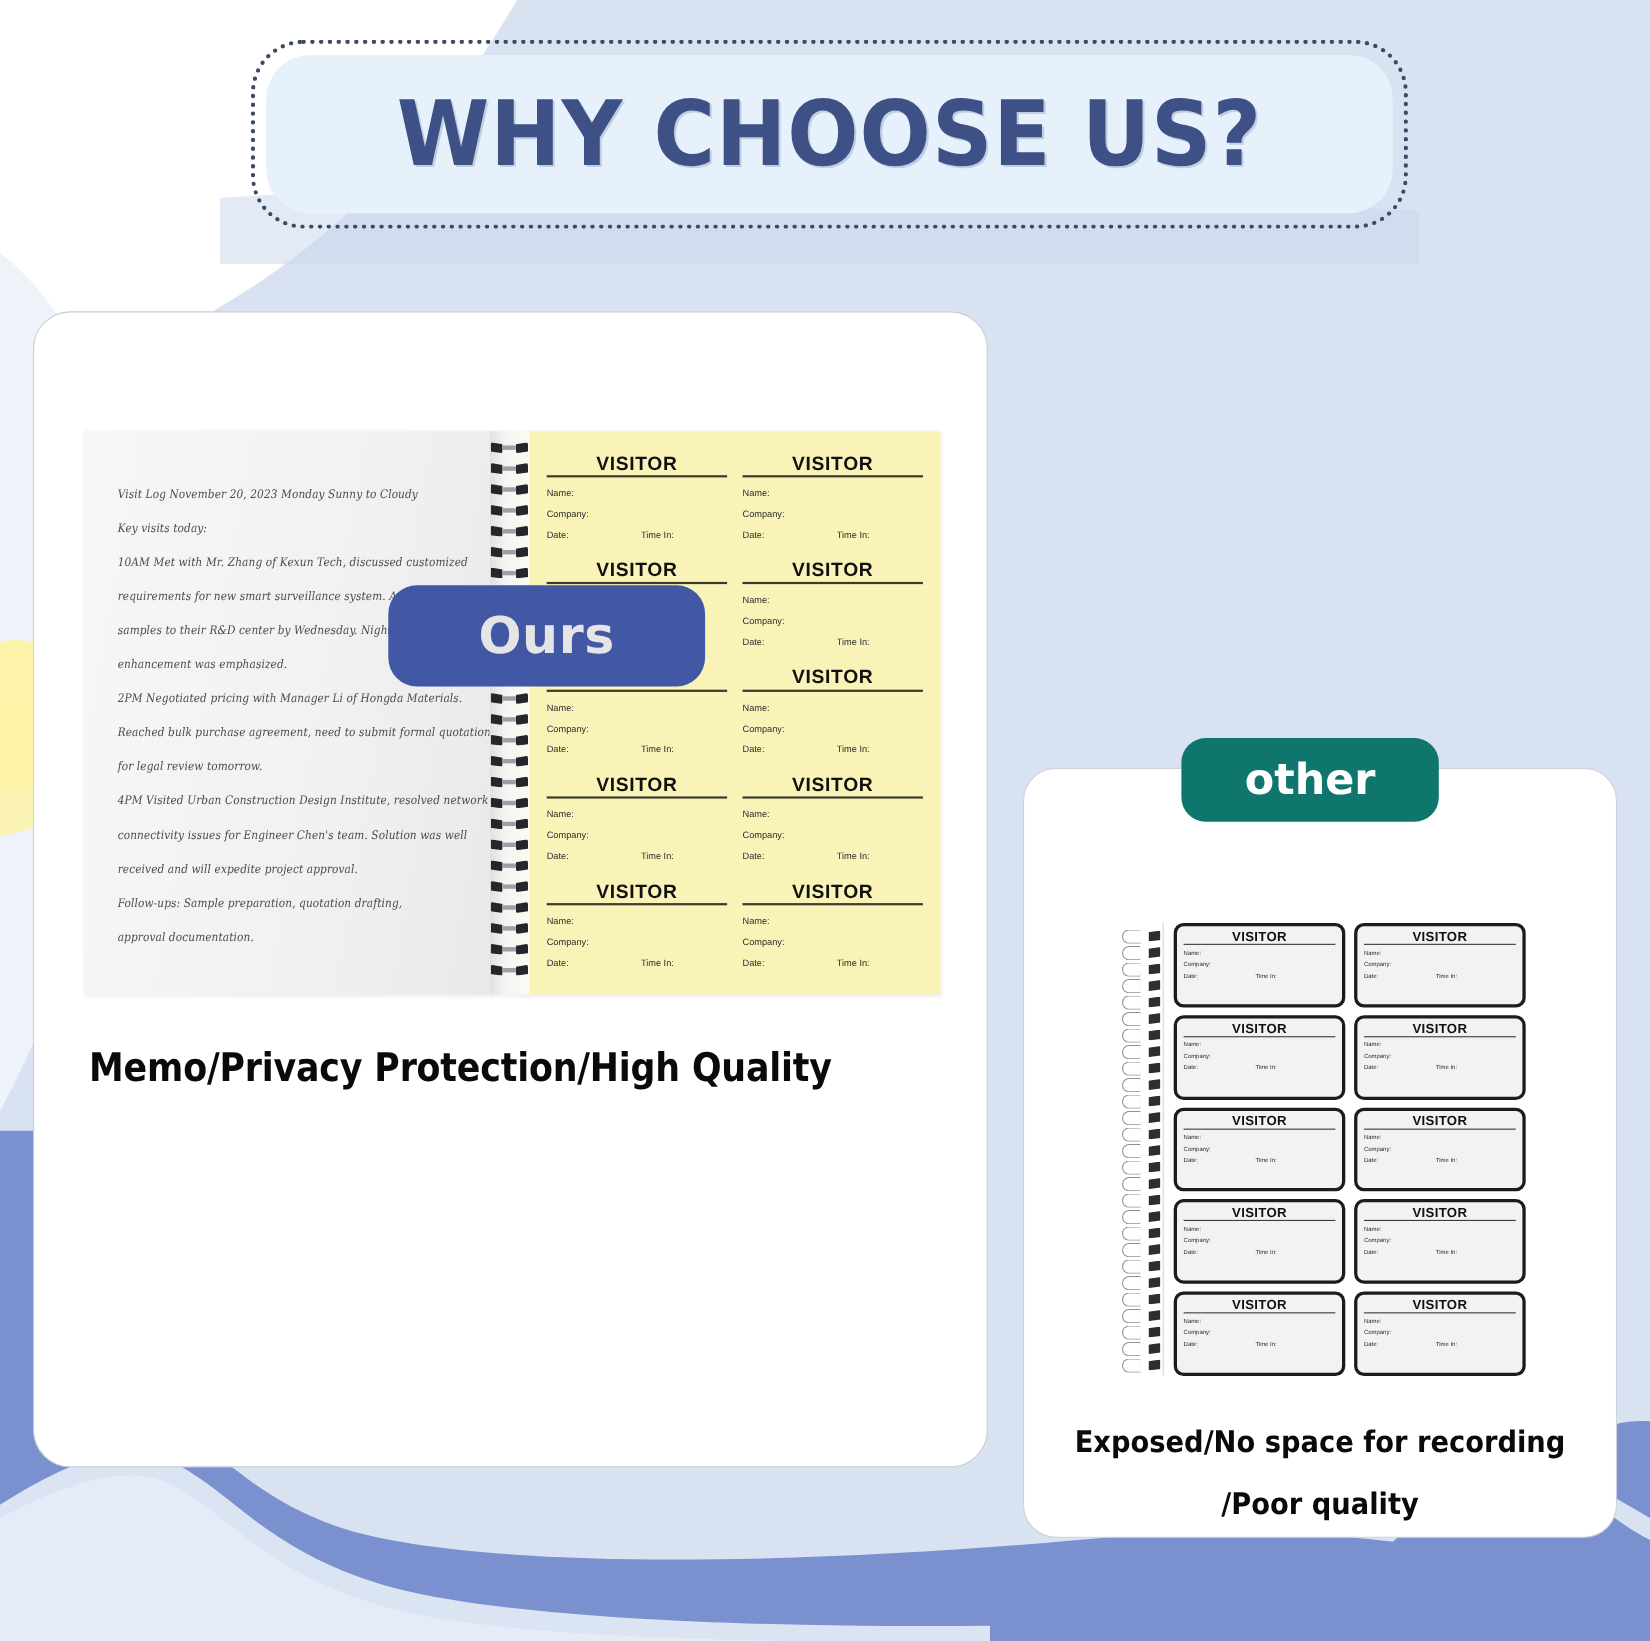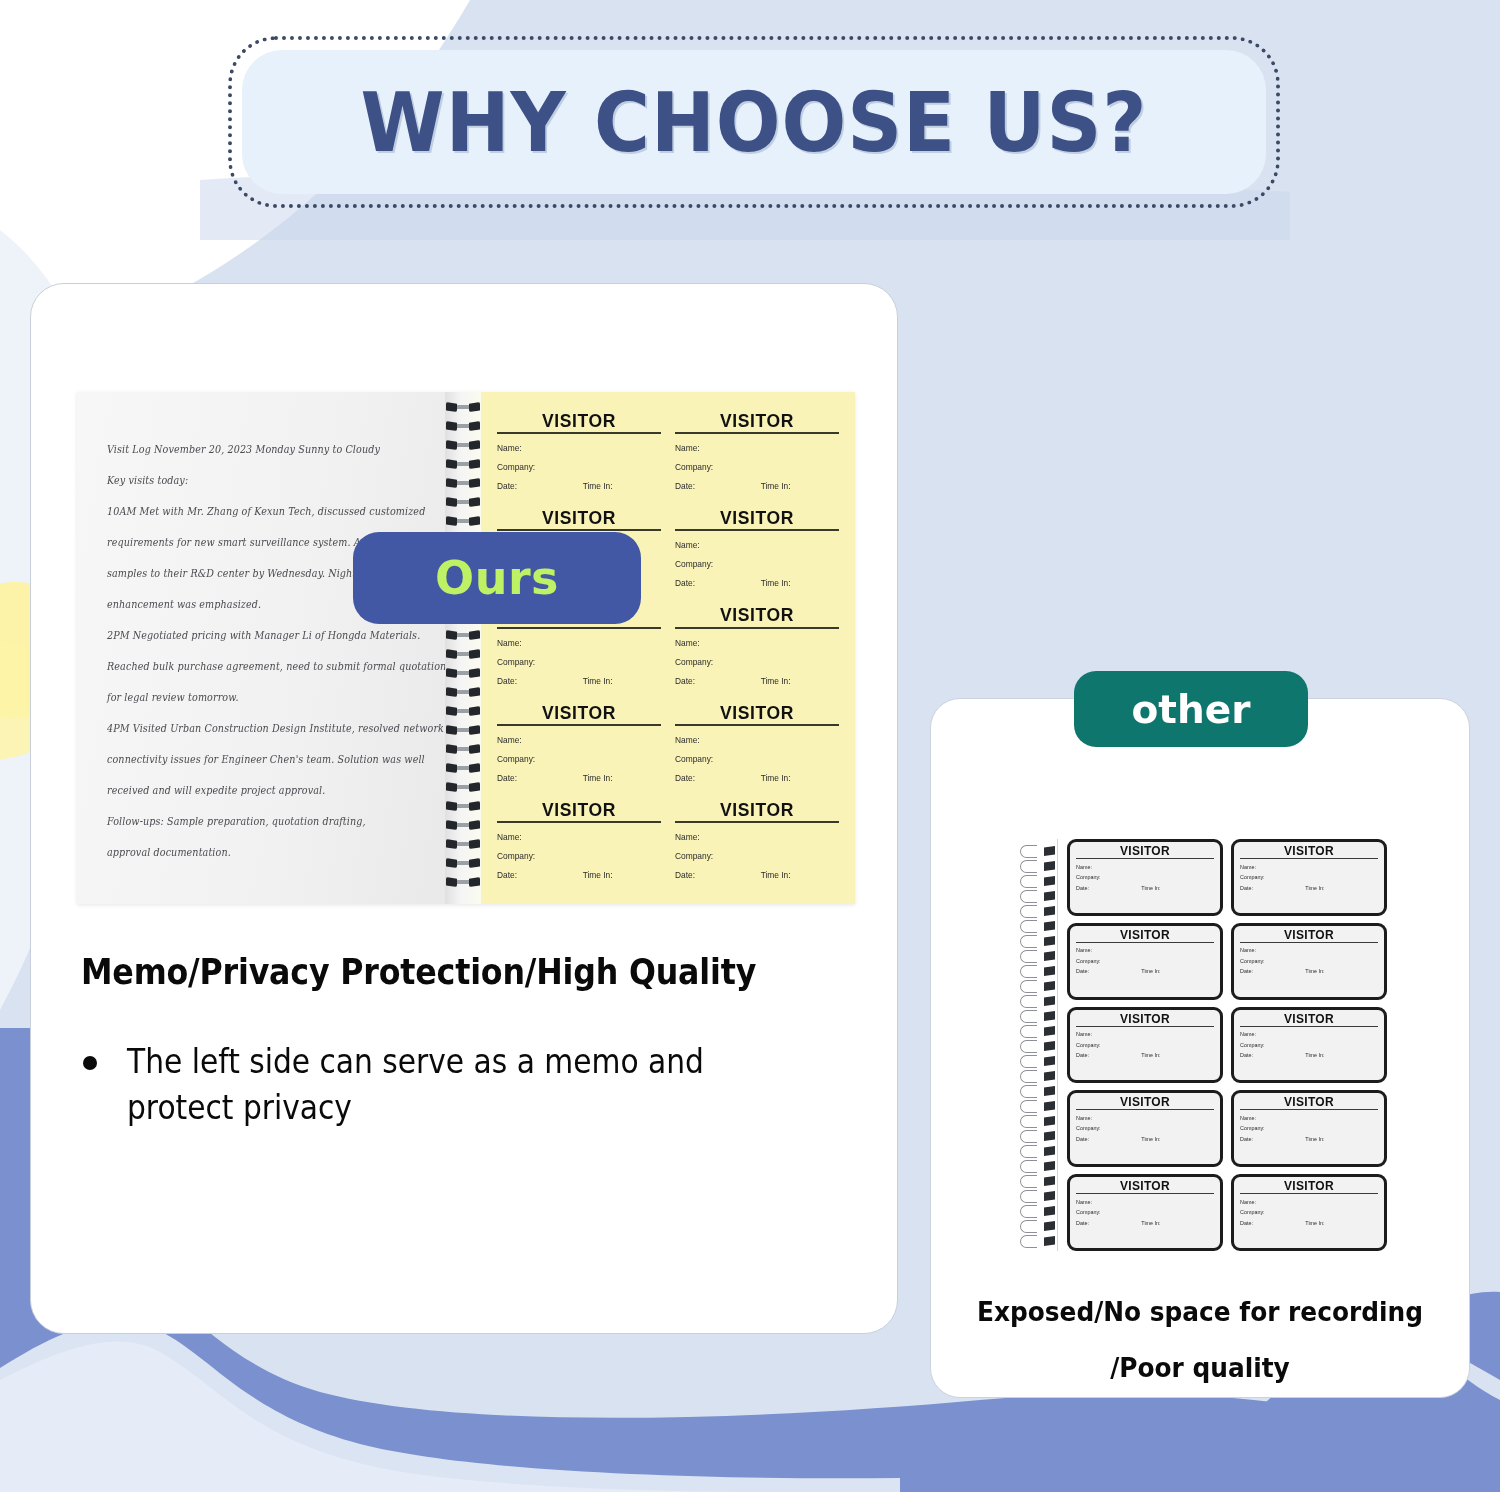--- a/index.html
+++ b/index.html
@@ -80,21 +80,21 @@
     border-radius: 26px;
     display: flex;
     align-items: center;
     justify-content: center;
     z-index: 8;
   }
   .ours-badge-label {
     font-family: "DejaVu Sans", sans-serif;
     font-weight: bold;
     font-size: 46px;
-    color: #bef264;
+    color: #e5e5e5;
     letter-spacing: 0.5px;
   }
 
   
   .notebook {
     position: absolute;
     left: 46px;
     top: 108px;
     width: 778px;
     height: 512px;
@@ -672,24 +672,20 @@
             <span>Date:</span>
             <span class="f2">Time In:</span>
           </div>
         </div>
       </div>
   </div>
 
   <div class="ours-heading">Memo/Privacy Protection/High Quality</div>
 
   <div class="bullets" id="ours-bullets">
-      <div class="bullet">
-        <span class="dot"></span>
-        <span class="btext">The left side can serve as a memo and protect privacy</span>
-      </div>
     </div>
 </div>
 
 <div class="other-badge">
   <span class="other-badge-label">other</span>
 </div>
 
 <div class="other-card">
   <div class="other-photo">
     <div class="op-spiral" id="op-spiral">

